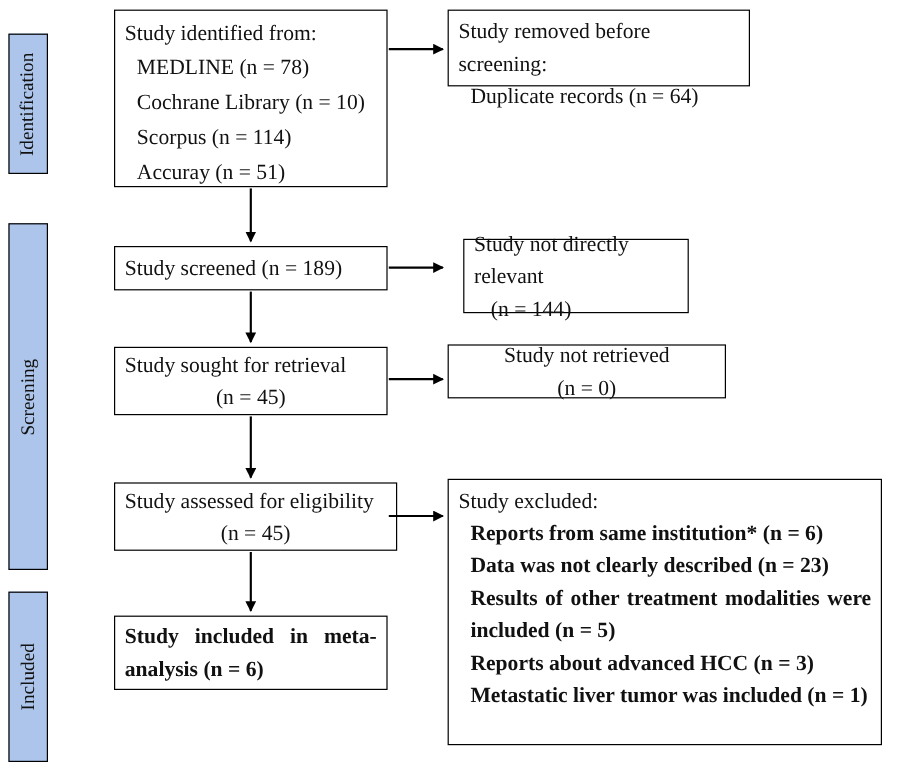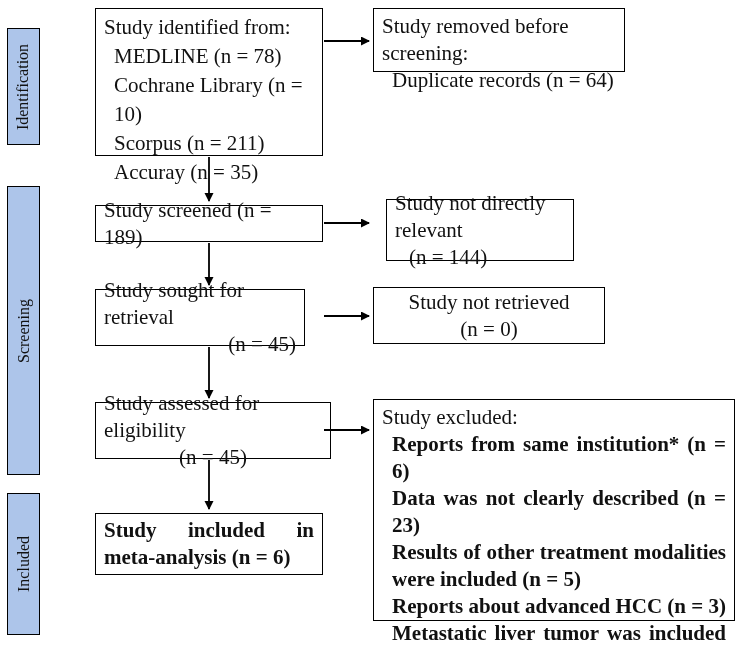--- a/index.html
+++ b/index.html
@@ -29,21 +29,21 @@
     transform: rotate(-90deg);
     white-space: nowrap;
     font-size: 16px;
     color: #111111;
   }
   .box {
     position: absolute;
     box-sizing: border-box;
     background: #ffffff;
     border: 1.5px solid #000000;
-    font-size: 21px;
+    font-size: 18px;
     line-height: 27px;
     padding: 4px 8px;
   }
   .box .title { padding-left: 0; }
   .box .indent { padding-left: 10px; }
   .box.tall { line-height: 29px; }
   .box.center-v {
     display: flex;
     flex-direction: column;
     justify-content: center;
@@ -74,29 +74,29 @@
     <span>Screening</span>
   </div>
   <div class="stage" style="left:7px; top:493px; width:33px; height:142px;">
     <span>Included</span>
   </div>
 
   <div class="box tall" style="left:95px; top:8px; width:228px; height:148px;">
     <div class="title">Study identified from:</div>
     <div class="indent">MEDLINE (n = 78)</div>
     <div class="indent">Cochrane Library (n = 10)</div>
-    <div class="indent">Scorpus (n = 211)</div>
-    <div class="indent">Accuray (n = 35)</div>
+    <div class="indent">Scorpus (n = 114)</div>
+    <div class="indent">Accuray (n = 51)</div>
   </div>
 
   <div class="box center-v" style="left:95px; top:205px; width:228px; height:37px;">
     <div>Study screened (n = 189)</div>
   </div>
 
-  <div class="box center-v" style="left:95px; top:289px; width:210px; height:57px;align-items:flex-end;">
+  <div class="box center-v" style="left:95px; top:289px; width:228px; height:57px;">
     <div>Study sought for retrieval</div>
     <div class="centered">(n = 45)</div>
   </div>
 
   <div class="box center-v" style="left:95px; top:402px; width:236px; height:57px;">
     <div>Study assessed for eligibility</div>
     <div class="centered">(n = 45)</div>
   </div>
 
   <div class="box center-v justify" style="left:95px; top:513px; width:228px; height:62px;">
@@ -106,21 +106,21 @@
   <div class="box" style="left:373px; top:8px; width:252px; height:64px;">
     <div class="title">Study removed before screening:</div>
     <div class="indent">Duplicate records (n = 64)</div>
   </div>
 
   <div class="box center-v" style="left:366px; top:199px; width:188px; height:62px;margin-left:20px;">
     <div>Study not directly relevant</div>
     <div class="indent2">(n = 144)</div>
   </div>
 
-  <div class="box center-v" style="left:373px; top:287px; width:232px; height:57px;">
+  <div class="box center-v" style="left:373px; top:287px; width:232px; height:45px;">
     <div class="centered">Study not retrieved</div>
     <div class="centered">(n = 0)</div>
   </div>
 
   <div class="box" style="left:373px; top:399px; width:362px; height:222px;">
     <div class="title">Study excluded:</div>
     <div class="indent justify">Reports from same institution* (n = 6)</div>
     <div class="indent justify">Data was not clearly described (n = 23)</div>
     <div class="indent justify">Results of other treatment modalities were included (n = 5)</div>
     <div class="indent justify">Reports about advanced HCC (n = 3)</div>

